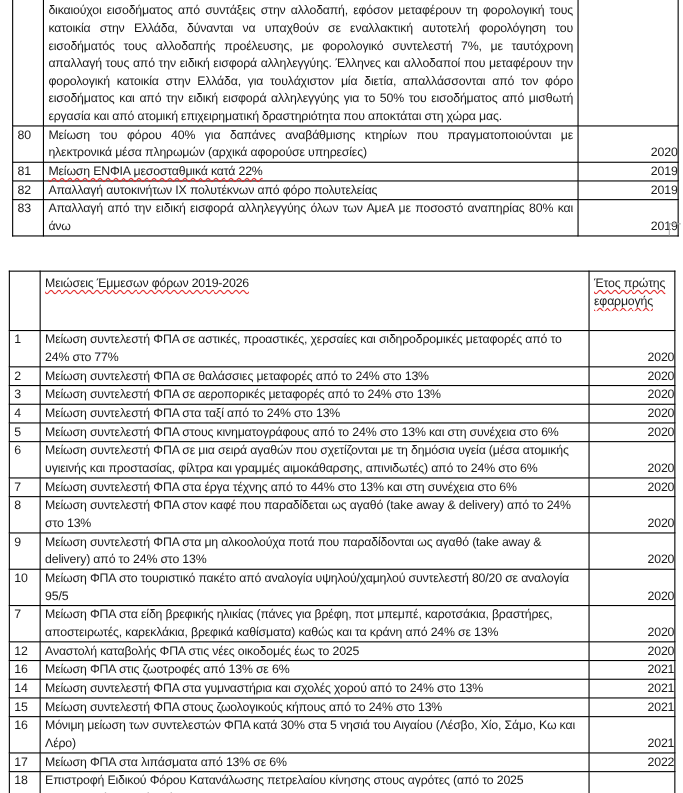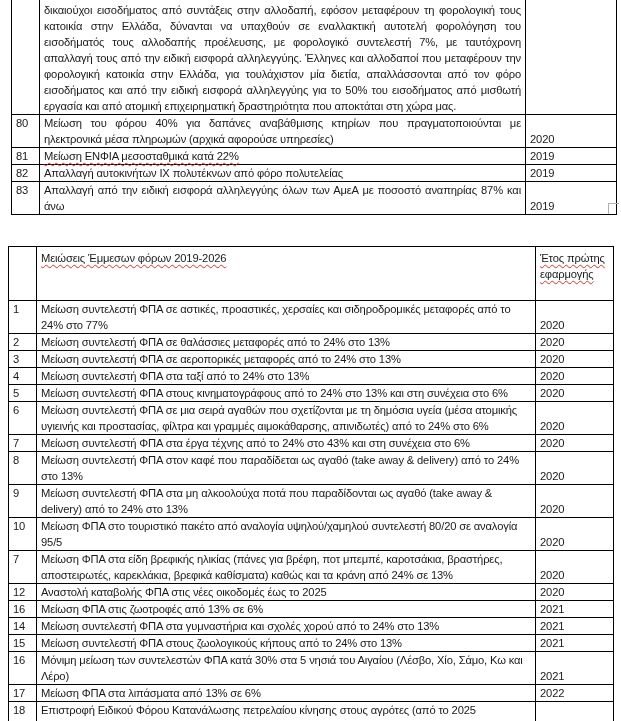--- a/index.html
+++ b/index.html
@@ -26,20 +26,21 @@
       border: 1px solid #000;
       padding: 0 4px;
       vertical-align: top;
       line-height: 16px;
     }
     td.num {
       text-align: left;
       padding-right: 5px;
     }
     td.year {
+      text-align: right;
       vertical-align: bottom;
       padding-right: 0;
     }
     td.justify {
       text-align: justify;
     }
     
     #table-top {
       left: 11px;
       top: 0px;
@@ -111,21 +112,21 @@
       <td><span class="spell">Μείωση ΕΝΦΙΑ μεσοσταθμικά κατά 22%</span></td>
       <td class="year">2019</td>
     </tr>
     <tr>
       <td class="num">82</td>
       <td>Απαλλαγή αυτοκινήτων ΙΧ πολυτέκνων από φόρο πολυτελείας</td>
       <td class="year">2019</td>
     </tr>
     <tr>
       <td class="num">83</td>
-      <td class="justify">Απαλλαγή από την ειδική εισφορά αλληλεγγύης όλων των ΑμεΑ με ποσοστό αναπηρίας 87% και άνω</td>
+      <td class="justify">Απαλλαγή από την ειδική εισφορά αλληλεγγύης όλων των ΑμεΑ με ποσοστό αναπηρίας 80% και άνω</td>
       <td class="year">2019</td>
     </tr>
   </tbody>
 </table>
 
 <div class="corner-mark"></div>
 
 <table id="table-bottom">
   <colgroup>
       <col class="c1">
@@ -165,21 +166,21 @@
         <td>Μείωση συντελεστή ΦΠΑ στους κινηματογράφους από το 24% στο 13% και στη συνέχεια στο 6%</td>
         <td class="year">2020</td>
       </tr>
       <tr>
         <td class="num">6</td>
         <td>Μείωση συντελεστή ΦΠΑ σε μια σειρά αγαθών που σχετίζονται με τη δημόσια υγεία (μέσα ατομικής υγιεινής και προστασίας, φίλτρα και γραμμές αιμοκάθαρσης, απινιδωτές) από το 24% στο 6%</td>
         <td class="year">2020</td>
       </tr>
       <tr>
         <td class="num">7</td>
-        <td>Μείωση συντελεστή ΦΠΑ στα έργα τέχνης από το 24% στο 43% και στη συνέχεια στο 6%</td>
+        <td>Μείωση συντελεστή ΦΠΑ στα έργα τέχνης από το 44% στο 13% και στη συνέχεια στο 6%</td>
         <td class="year">2020</td>
       </tr>
       <tr>
         <td class="num">8</td>
         <td>Μείωση συντελεστή ΦΠΑ στον καφέ που παραδίδεται ως αγαθό (take away &amp; delivery) από το 24% στο 13%</td>
         <td class="year">2020</td>
       </tr>
       <tr>
         <td class="num">9</td>
         <td>Μείωση συντελεστή ΦΠΑ στα μη αλκοολούχα ποτά που παραδίδονται ως αγαθό (take away &amp; delivery) από το 24% στο 13%</td>

